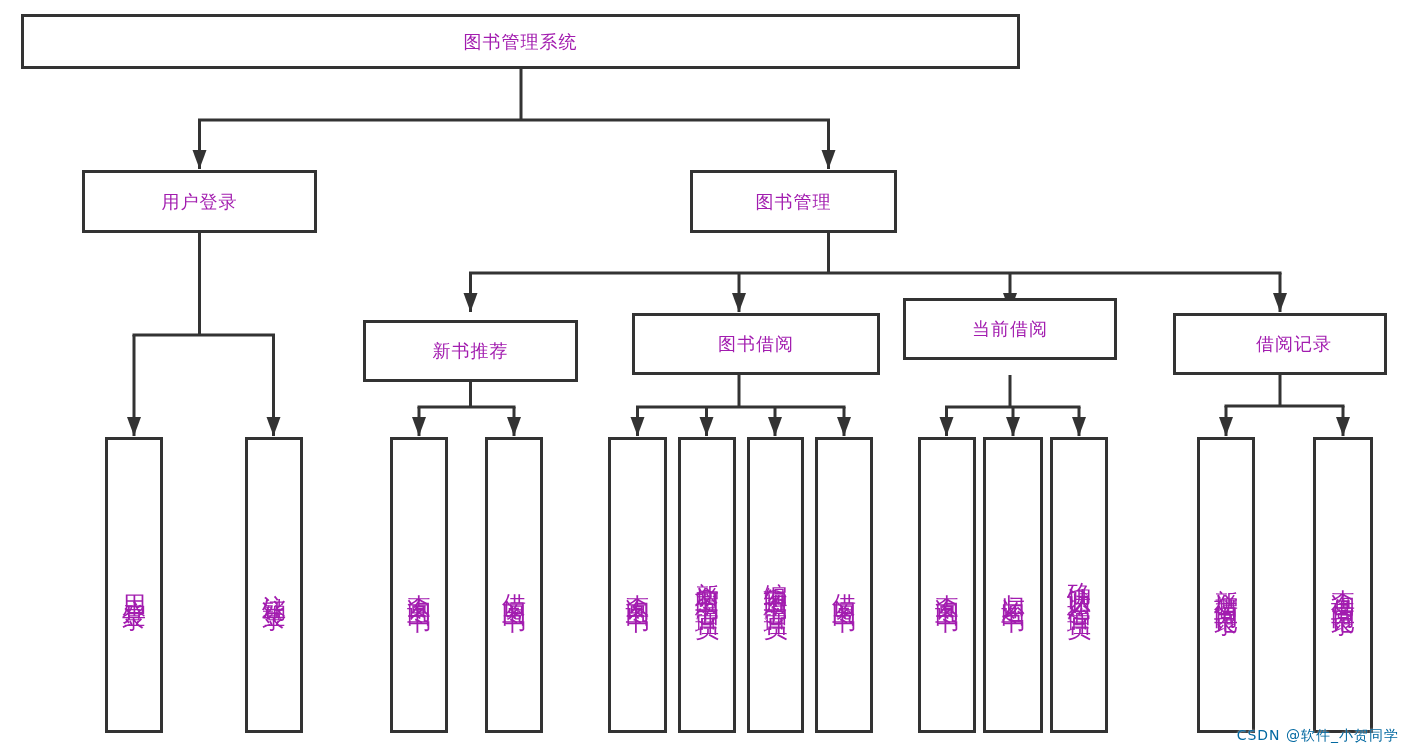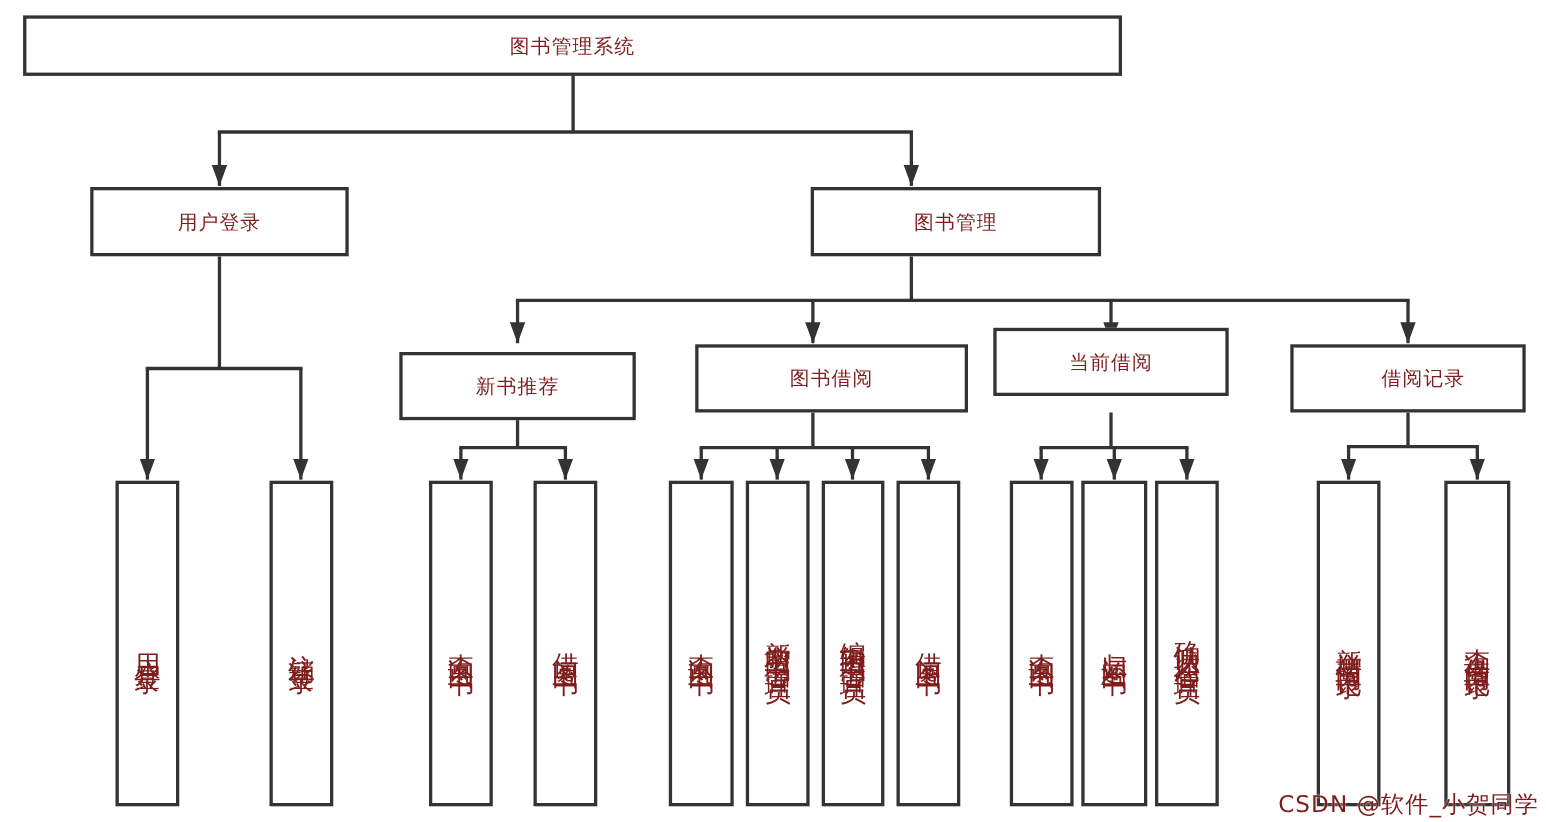--- a/index.html
+++ b/index.html
@@ -12,35 +12,35 @@
   }
   #connectors { position:absolute; left:0; top:0; width:1405px; height:747px; }
   .box {
     position:absolute;
     box-sizing:border-box;
     border:3px solid #333333;
     background:#ffffff;
     display:flex;
     align-items:center;
     justify-content:center;
-    color:#7f1d1d;
+    color:#a21caf;
   }
   .h-label { font-size:18px; letter-spacing:1px; white-space:nowrap; }
   .leaf .v-label {
     writing-mode:vertical-rl;
     text-orientation:mixed;
     font-size:24px;
     line-height:1;
     letter-spacing:5px;
     white-space:nowrap;
   }
   
   #node-root            { left:21px;  top:14px;  width:999px; height:55px; }
   #node-user-login      { left:82px;  top:170px; width:235px; height:63px; }
-  #node-book-management { left:737px; top:170px; width:264px; height:63px; }
+  #node-book-management { left:690px; top:170px; width:207px; height:63px; }
   #node-new-book-recommend { left:363px;  top:320px; width:215px; height:62px; }
   #node-book-borrowing     { left:632px;  top:313px; width:248px; height:62px; }
   #node-current-borrowing  { left:903px;  top:298px; width:214px; height:62px; }
   #node-borrowing-records  { left:1173px; top:313px; width:214px; height:62px;padding-left:28px; }
   .leaf { top:437px; height:296px; }
   #leaf-user-login       { left:105px;  width:58px; }
   #leaf-logout           { left:245px;  width:58px; }
   #leaf-query-books-1    { left:390px;  width:58px; }
   #leaf-borrow-books-1   { left:485px;  width:58px; }
   #leaf-query-books-2    { left:608px;  width:59px; }
@@ -48,22 +48,22 @@
   #leaf-edit-book-admin  { left:747px;  width:57px; }
   #leaf-borrow-books-2   { left:815px;  width:58px; }
   #leaf-query-books-3    { left:918px;  width:58px; }
   #leaf-return-book      { left:983px;  width:60px; }
   #leaf-confirm-return-admin { left:1050px; width:58px; }
   #leaf-add-borrow-record    { left:1197px; width:58px; }
   #leaf-query-borrow-record  { left:1313px; width:60px; }
   #watermark {
     position:absolute;
     right:6px; bottom:2px;
-    font-size:21px;
-    color:#7f1d1d;
+    font-size:14px;
+    color:#0369a1;
     text-shadow:0 0 2px #ffffff;
     letter-spacing:1px;
     z-index:5;
     white-space:nowrap;
   }
 </style>
 </head>
 <body>
 
 <div id="canvas">

